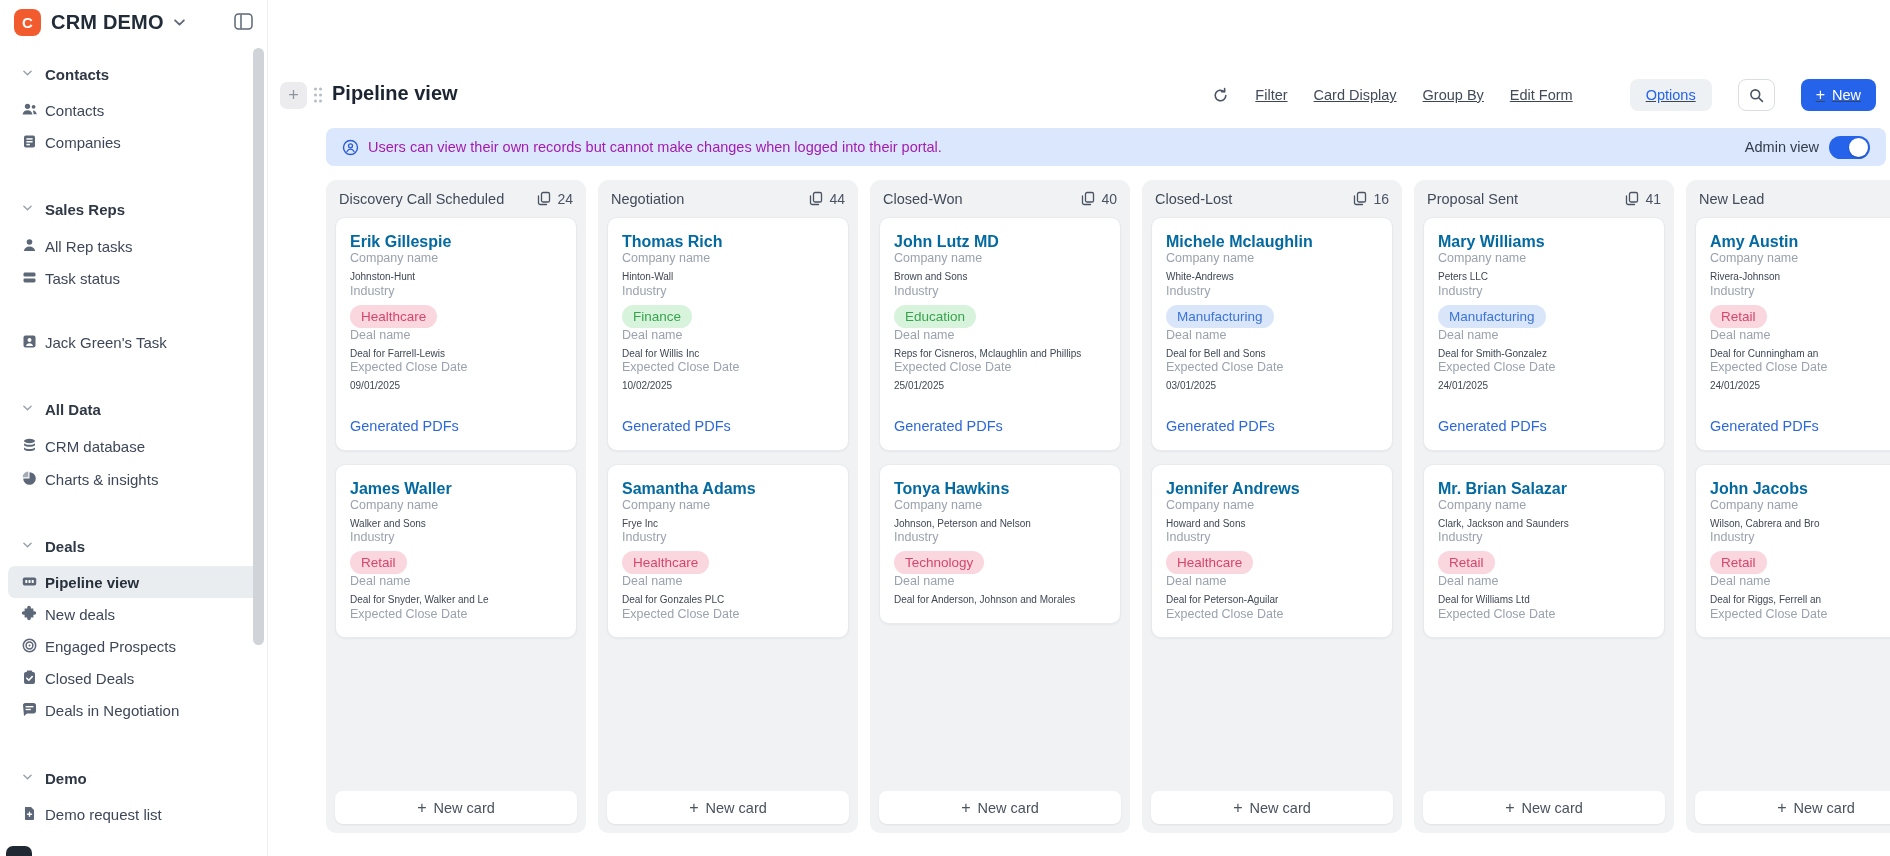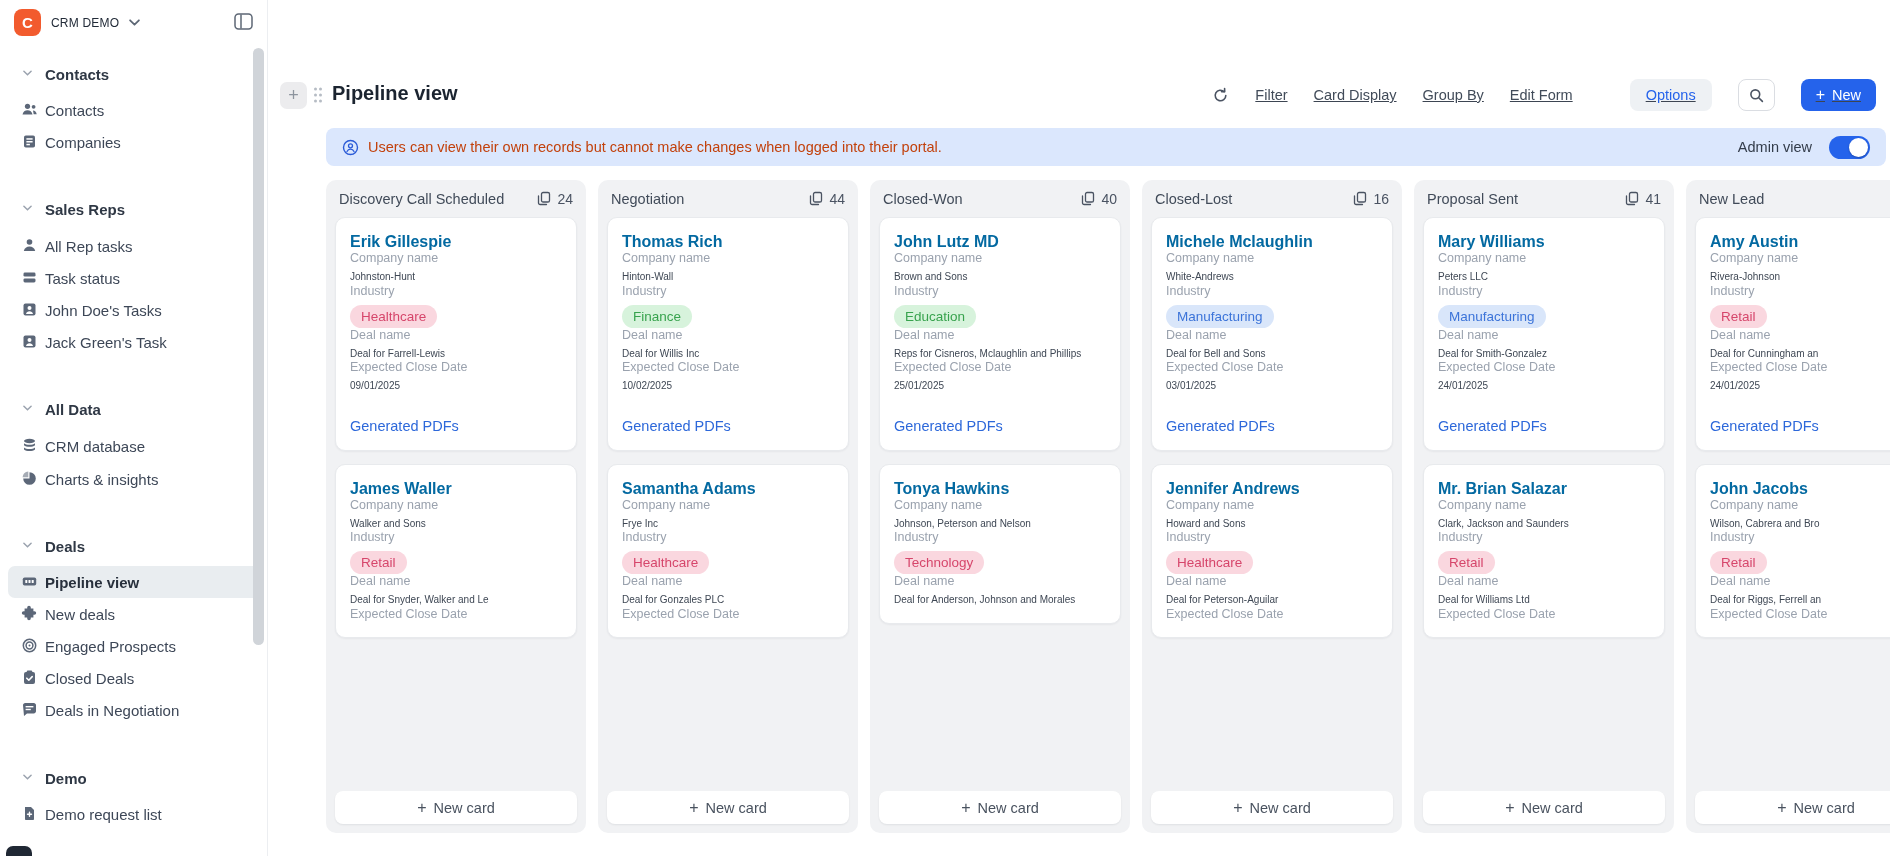--- a/index.html
+++ b/index.html
@@ -9,21 +9,21 @@
     background:#ffffff; color:#3d4552; position:relative;
   }
   svg { display:block; }
 
   
   .sidebar { position:absolute; left:0; top:0; width:268px; height:856px;
              background:#fff; border-right:1px solid #eceef1; z-index:5; }
   .side-logo { position:absolute; left:14px; top:9px; display:flex; align-items:center; gap:10px; }
   .logo-box { width:27px; height:27px; border-radius:8px; background:#f25b2e; color:#fff;
               font-weight:700; font-size:15px; display:flex; align-items:center; justify-content:center; }
-  .logo-name { font-size:12px; font-weight:400; color:#222b38; letter-spacing:.2px; }
+  .logo-name { font-size:20px; font-weight:700; color:#222b38; letter-spacing:.2px; }
   .panel-toggle { position:absolute; right:14px; top:13px; color:#5d6775; cursor:pointer; }
   .side-row { position:absolute; left:0; width:268px; height:32px; display:flex; align-items:center; }
   .sec-head { font-size:15px; font-weight:700; color:#2f3845; padding-left:45px; height:30px; }
   .sec-chevron { position:absolute; left:23px; top:50%; margin-top:-4px; color:#9aa2ae; }
   .side-item { font-size:15px; color:#3d4757; padding-left:45px; cursor:pointer; }
   .side-item .ic { position:absolute; left:21px; top:50%; margin-top:-9px; color:#5c6778; }
   .side-item.selected { background:#e9edf0; border-radius:7px; left:8px; width:252px; padding-left:37px; font-weight:700; color:#28303c; }
   .side-item.selected .ic { left:13px; }
   .side-scrollthumb { position:absolute; right:3px; top:48px; width:11px; height:597px;
                       background:#d0d4d9; border-radius:6px; }
@@ -43,22 +43,22 @@
                  padding:8px 16px; border-radius:8px; cursor:pointer;margin-left:31px; }
   .search-btn { width:37px; height:32px; background:#fff; border:1px solid #dadde2; border-radius:8px;
                 display:flex; align-items:center; justify-content:center; color:#4a5362; cursor:pointer; }
   .new-btn { background:#2563eb; color:#fff; font-size:14.5px; font-weight:500; padding:8px 15px;
              border-radius:8px; display:flex; align-items:center; gap:7px; cursor:pointer; }
   .new-btn .plus { font-size:16px; line-height:1; }
 
   
   .banner { position:absolute; left:58px; top:128px; right:4px; height:38px; background:#dbe7fd;
             border-radius:8px; display:flex; align-items:center; padding:0 16px; gap:9px; }
-  .banner-text { font-size:14.5px; font-weight:500; color:#c2410c;text-align:center; }
-  .banner-right { margin-left:auto; display:flex; align-items:center; gap:17px; }
+  .banner-text { font-size:14.5px; font-weight:500; color:#a21caf;text-align:center; }
+  .banner-right { margin-left:auto; display:flex; align-items:center; gap:10px; }
   .admin-label { font-size:14.5px; font-weight:500; color:#333c4a; }
   .toggle { width:41px; height:23px; border-radius:12px; background:#2563eb; position:relative; cursor:pointer; }
   .toggle .knob { position:absolute; right:2px; top:2px; width:19px; height:19px; border-radius:50%;
                   background:#fff; box-shadow:0 1px 2px rgba(0,0,0,.25); }
 
   
   .board { position:absolute; left:58px; top:180px; right:0; height:653px; display:flex; gap:12px; overflow:hidden; }
   .scol { flex:0 0 260px; width:260px; background:#f1f2f4; border-radius:10px; display:flex; flex-direction:column; }
   .scol-head { height:37px; flex:0 0 37px; display:flex; align-items:center; padding:0 13px; }
   .scol-title { font-size:14.5px; font-weight:500; color:#414b59; white-space:nowrap; }
@@ -146,30 +146,20 @@
   </div>
   <div class="side-row side-item" style="top:262px">
     <span class="ic">
         <svg width="17" height="17" viewBox="0 0 17 17">
           <rect x="2.5" y="3.6" width="12" height="4" rx="1.4" fill="currentColor"></rect>
           <rect x="2.5" y="9.4" width="12" height="4" rx="1.4" fill="currentColor"></rect>
         </svg>
       </span>
     <span>Task status</span>
   </div>
-  <div class="side-row side-item" style="top:294px">
-    <span class="ic">
-        <svg width="17" height="17" viewBox="0 0 17 17">
-          <rect x="2.5" y="2.5" width="12" height="12" rx="2" fill="currentColor"></rect>
-          <circle cx="8.5" cy="7" r="2" fill="#fff"></circle>
-          <path d="M5 13c.4-1.8 1.8-2.8 3.5-2.8S11.6 11.2 12 13z" fill="#fff"></path>
-        </svg>
-      </span>
-    <span>John Doe's Tasks</span>
-  </div>
   <div class="side-row side-item" style="top:326px">
     <span class="ic">
         <svg width="17" height="17" viewBox="0 0 17 17">
           <rect x="2.5" y="2.5" width="12" height="12" rx="2" fill="currentColor"></rect>
           <circle cx="8.5" cy="7" r="2" fill="#fff"></circle>
           <path d="M5 13c.4-1.8 1.8-2.8 3.5-2.8S11.6 11.2 12 13z" fill="#fff"></path>
         </svg>
       </span>
     <span>Jack Green's Task</span>
   </div>

